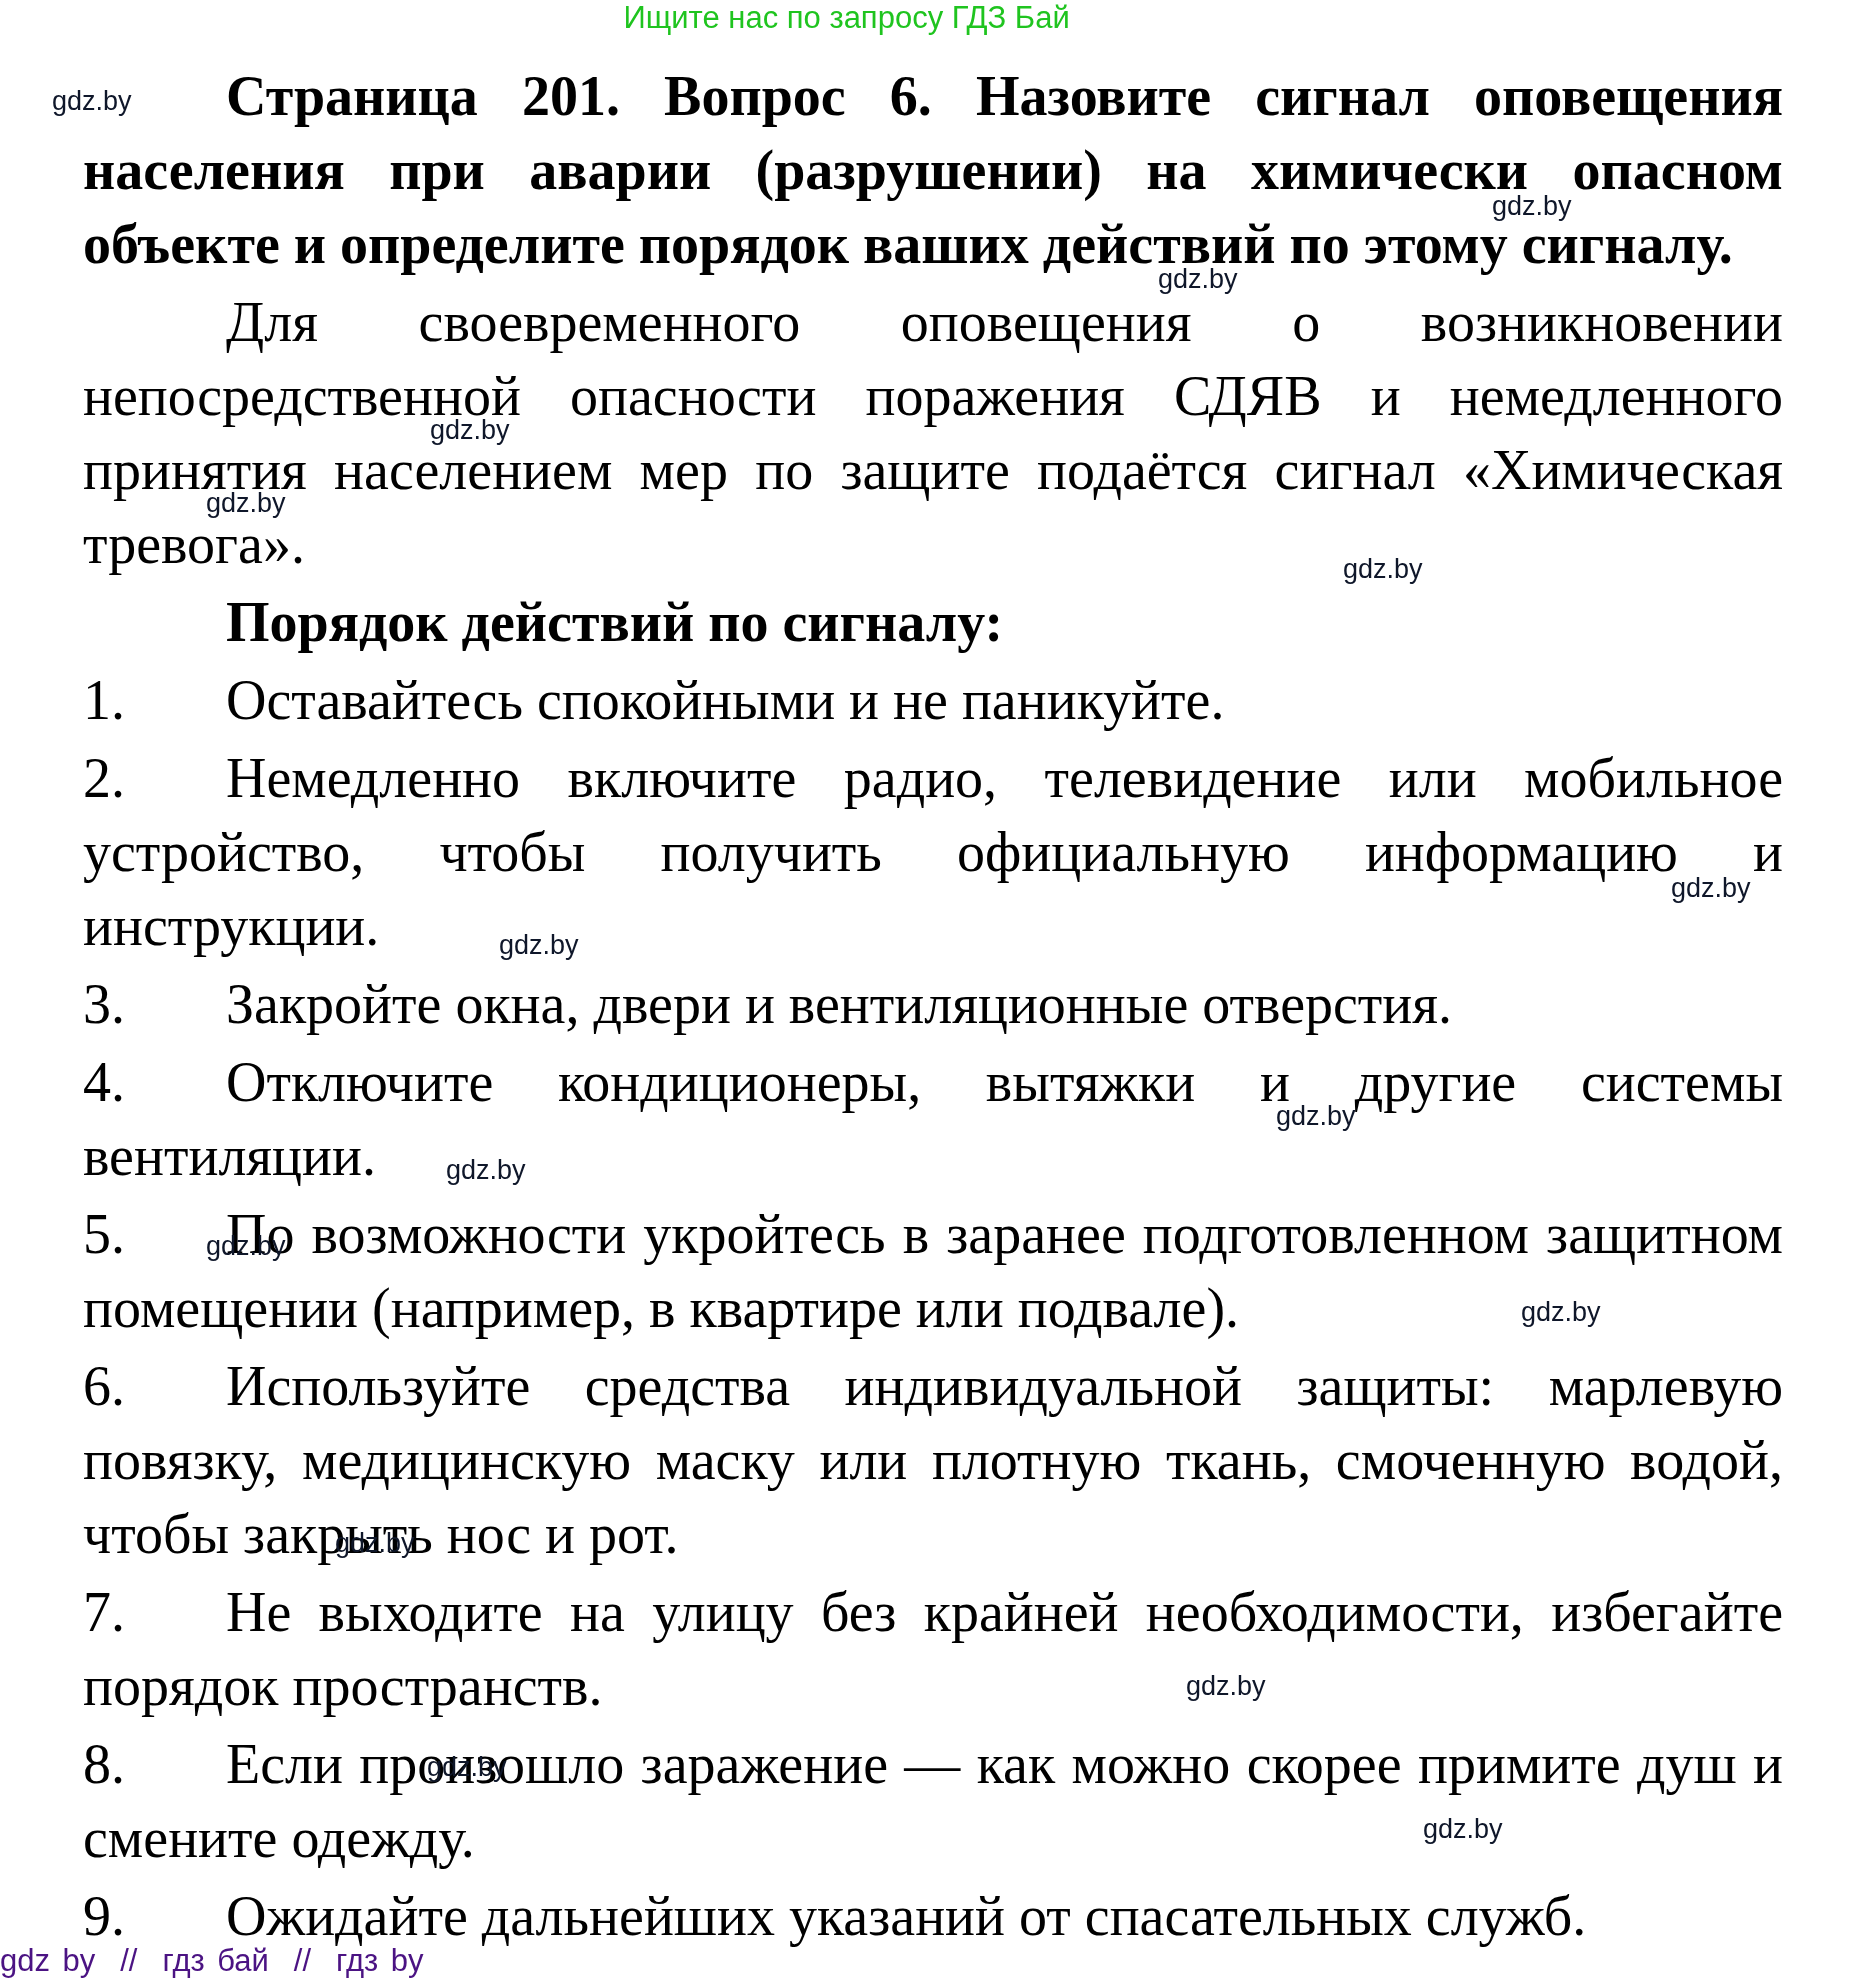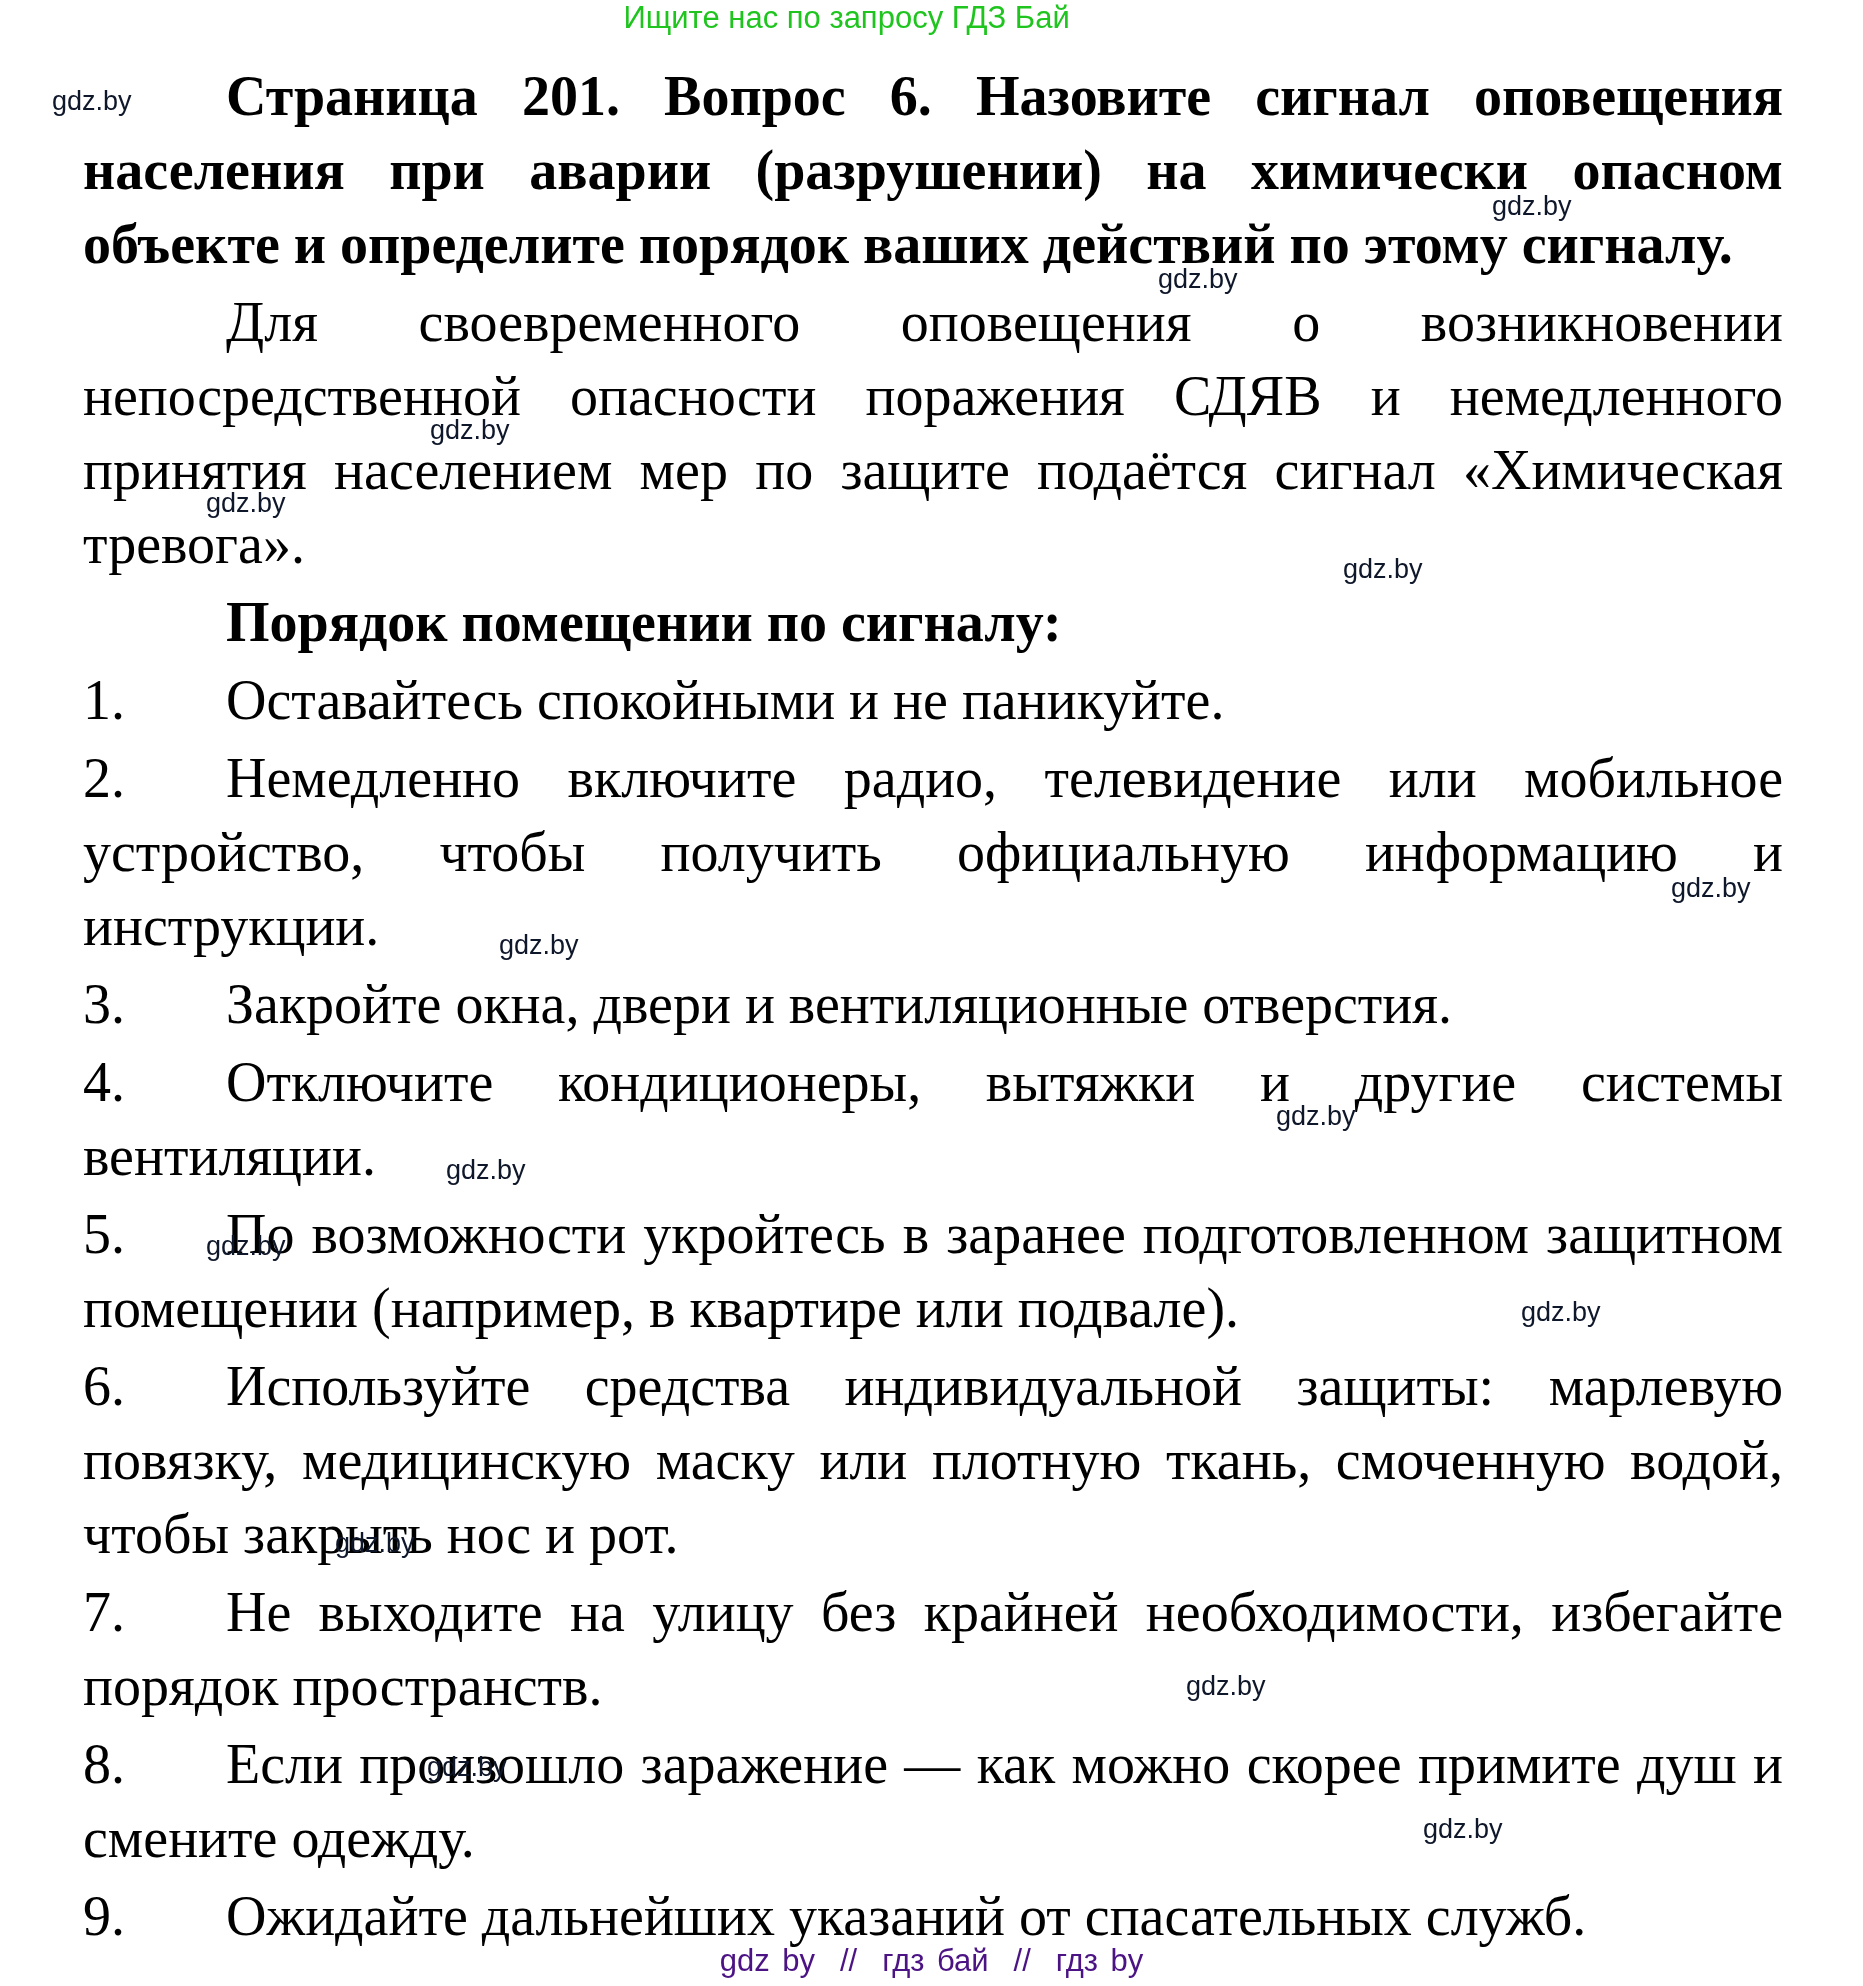--- a/index.html
+++ b/index.html
@@ -66,39 +66,39 @@
     line-height: 29px;
     color: #0f172a;
     white-space: nowrap;
     transform: translateY(-50%);
   }
   .footer {
     position: absolute;
     left: 0;
     top: 1943px;
     width: 1863px;
-    text-align: center;
+    text-align: left;
     font-family: "Liberation Sans", sans-serif;
     font-size: 31px;
     line-height: 35px;
     color: #4b1383;
     word-spacing: 3.9px;
   }
 </style>
 </head>
 <body>
 
 <div class="banner">
   <span>Ищите нас по запросу ГДЗ Бай</span>
 </div>
 
 <div class="doc">
   <p class="title">Страница 201. Вопрос 6. Назовите сигнал оповещения населения при аварии (разрушении) на химически опасном объекте и определите порядок ваших действий по этому сигналу.</p>
   <p class="para">Для своевременного оповещения о возникновении непосредственной опасности поражения СДЯВ и немедленного принятия населением мер по защите подаётся сигнал «Химическая тревога».</p>
-  <p class="subhead">Порядок помещении по сигналу:</p>
+  <p class="subhead">Порядок действий по сигналу:</p>
 
   <p class="item"><span class="num">1.</span><span>Оставайтесь спокойными и не паникуйте.</span></p>
   <p class="item"><span class="num">2.</span><span>Немедленно включите радио, телевидение или мобильное устройство, чтобы получить официальную информацию и инструкции.</span></p>
   <p class="item"><span class="num">3.</span><span>Закройте окна, двери и вентиляционные отверстия.</span></p>
   <p class="item"><span class="num">4.</span><span>Отключите кондиционеры, вытяжки и другие системы вентиляции.</span></p>
   <p class="item"><span class="num">5.</span><span>По возможности укройтесь в заранее подготовленном защитном помещении (например, в квартире или подвале).</span></p>
   <p class="item"><span class="num">6.</span><span>Используйте средства индивидуальной защиты: марлевую повязку, медицинскую маску или плотную ткань, смоченную водой, чтобы закрыть нос и рот.</span></p>
   <p class="item"><span class="num">7.</span><span>Не выходите на улицу без крайней необходимости, избегайте порядок пространств.</span></p>
   <p class="item"><span class="num">8.</span><span>Если произошло заражение — как можно скорее примите душ и смените одежду.</span></p>
   <p class="item"><span class="num">9.</span><span>Ожидайте дальнейших указаний от спасательных служб.</span></p>

